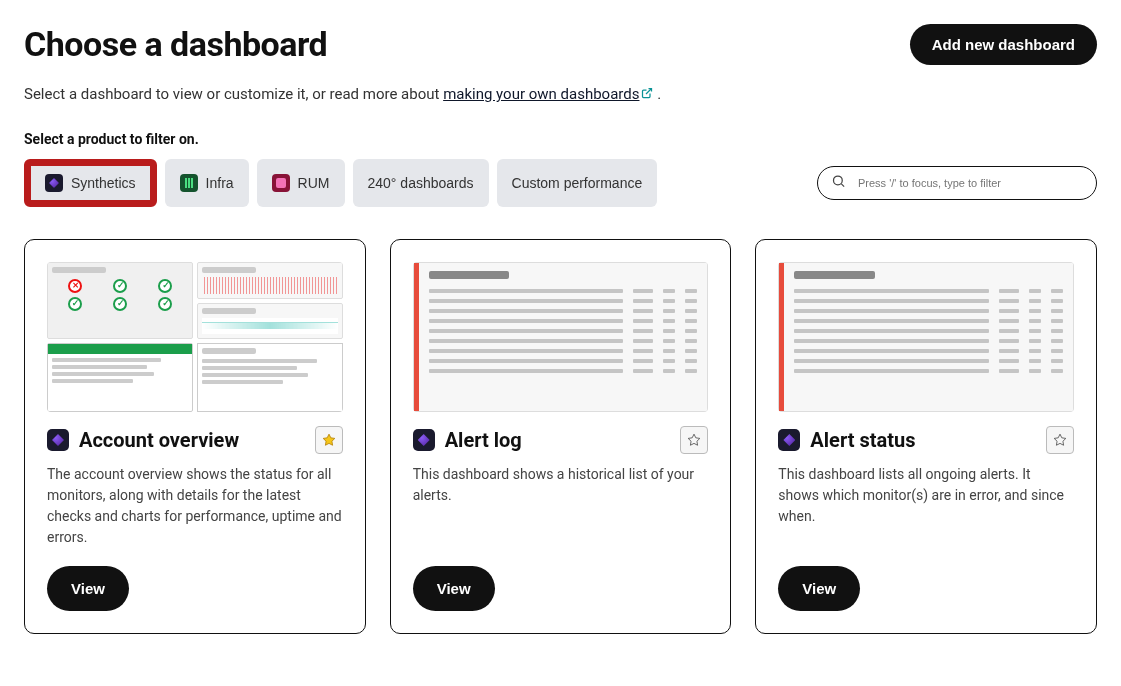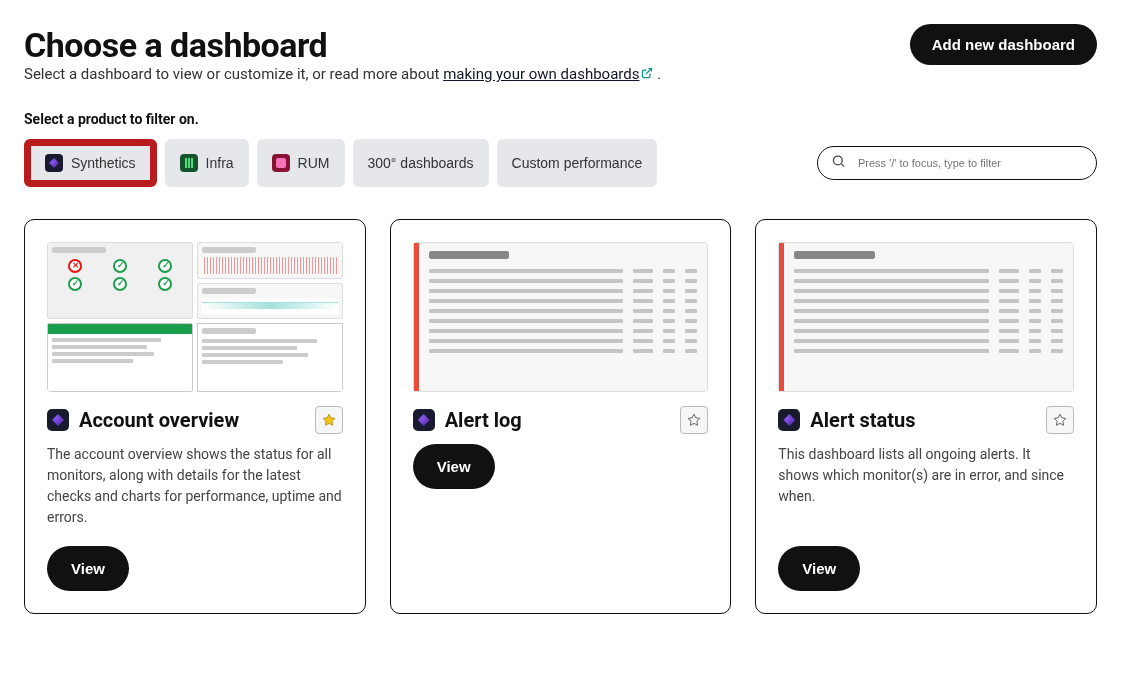--- a/index.html
+++ b/index.html
@@ -7,21 +7,21 @@
     margin: 0;
     padding: 24px;
     font-family: -apple-system, BlinkMacSystemFont, "Segoe UI", Roboto, Helvetica, Arial, sans-serif;
     background: #ffffff;
     color: #111;
     width: 1121px;
   }
   .header-row {
     display: flex;
     justify-content: space-between;
-    align-items: center;
+    margin-bottom: 20px;
   }
   h1 {
     font-size: 34px;
     font-weight: 700;
     margin: 0;
     letter-spacing: -0.5px;
   }
   .btn-primary {
     background: #111;
     color: #fff;
@@ -234,21 +234,21 @@
     </button>
     <button class="pill">
       <span class="chip chip-infra"></span>
       <span>Infra</span>
     </button>
     <button class="pill">
       <span class="chip chip-rum"></span>
       <span>RUM</span>
     </button>
     <button class="pill">
-      <span>300° dashboards</span>
+      <span>240° dashboards</span>
     </button>
     <button class="pill">
       <span>Custom performance</span>
     </button>
   </div>
   <div class="search-wrap">
     <span class="search-icon-pos">
       <svg width="15" height="15" viewBox="0 0 24 24" fill="none" stroke="currentColor" stroke-width="2">
           <circle cx="11" cy="11" r="7"></circle>
           <line x1="21" y1="21" x2="16.65" y2="16.65"></line>
@@ -386,20 +386,21 @@
       <div class="card-title-left">
         <span class="product-chip"></span>
         <span class="card-title">Alert log</span>
       </div>
       <button class="star-btn">
         <svg width="16" height="16" viewBox="0 0 24 24" fill="none" stroke="#555" stroke-width="1.5">
             <polygon points="12 2 15.09 8.26 22 9.27 17 14.14 18.18 21.02 12 17.77 5.82 21.02 7 14.14 2 9.27 8.91 8.26 12 2"></polygon>
           </svg>
       </button>
     </div>
+    <div class="card-desc">This dashboard shows a historical list of your alerts.</div>
     <button class="btn-view">View</button>
   </div>
 
   <div class="card">
     <div class="thumb">
       <div class="tl-outer">
         <div class="tl-bar red"></div>
         <div class="tl-body">
           <div class="tl-hdr"></div>
           <div class="tl-row">

